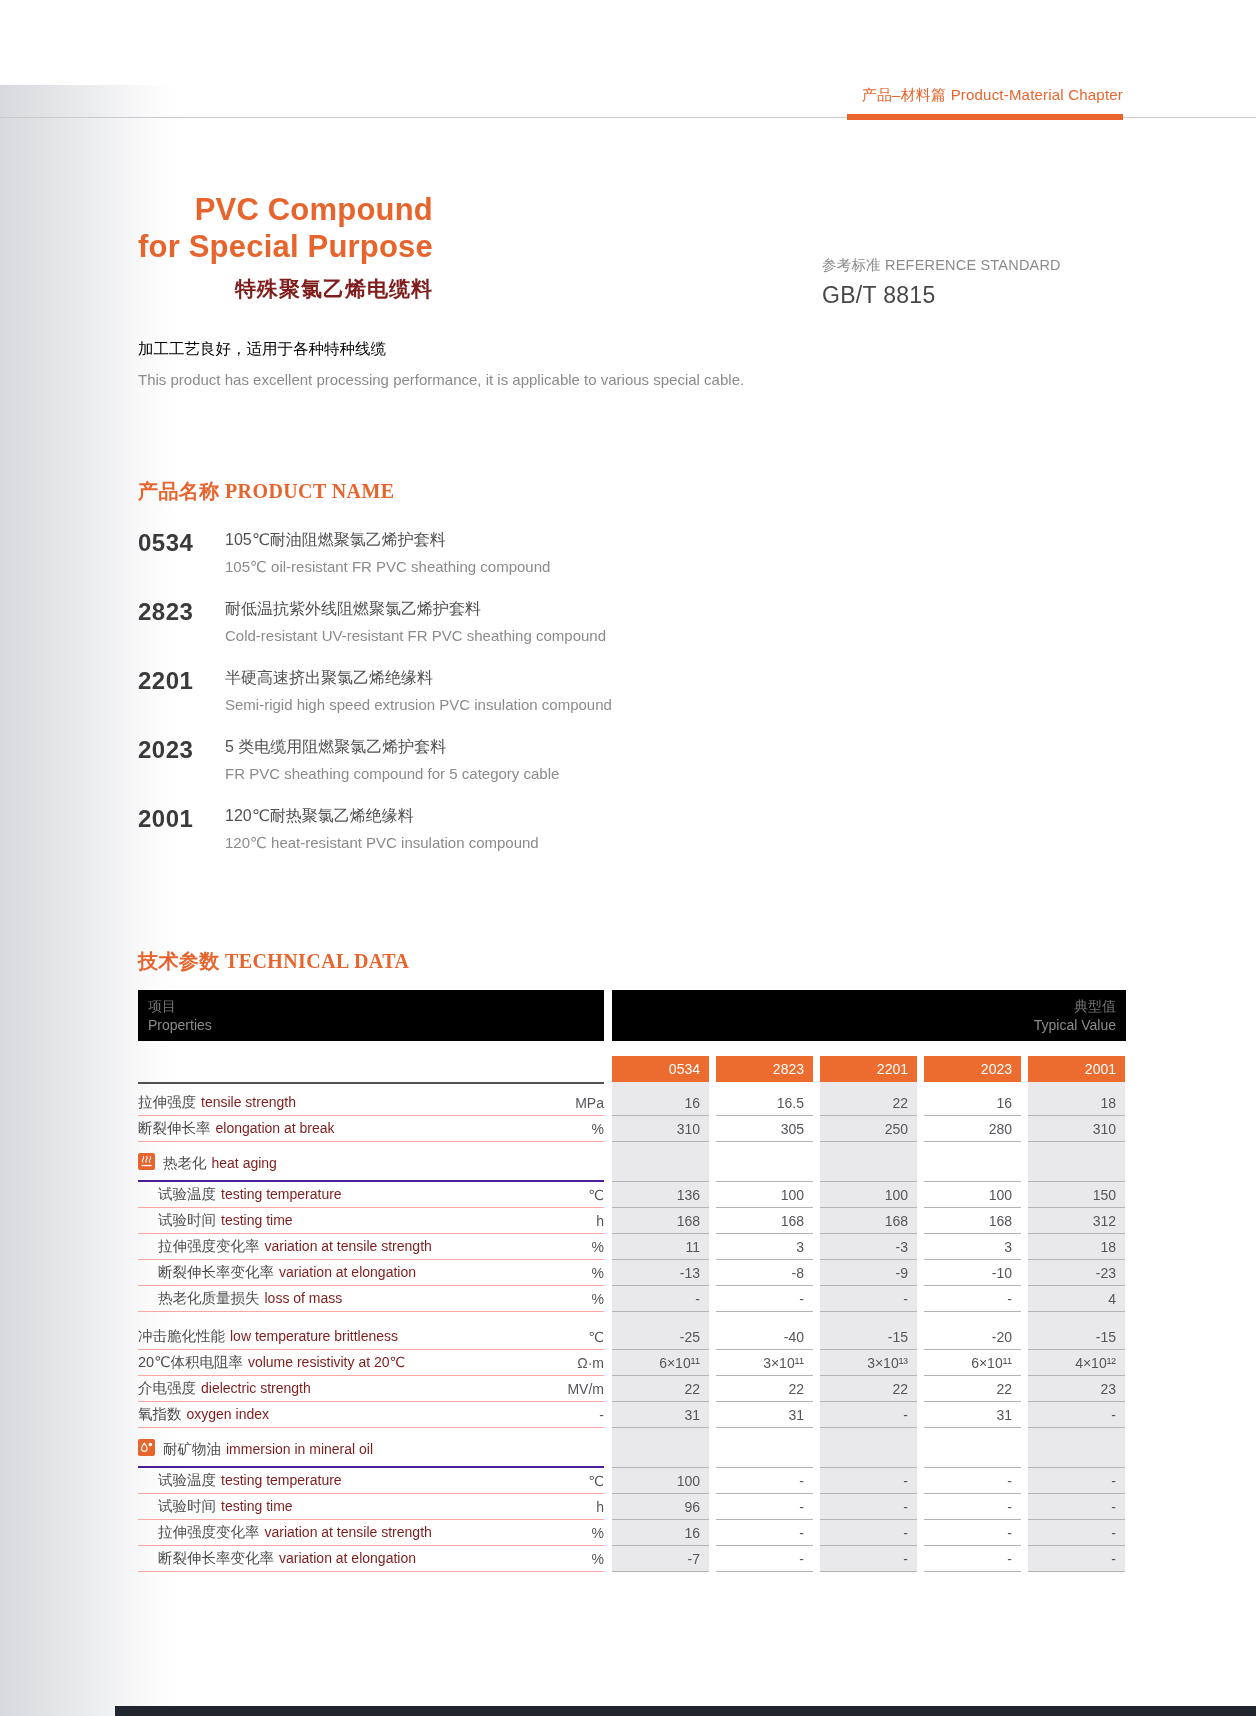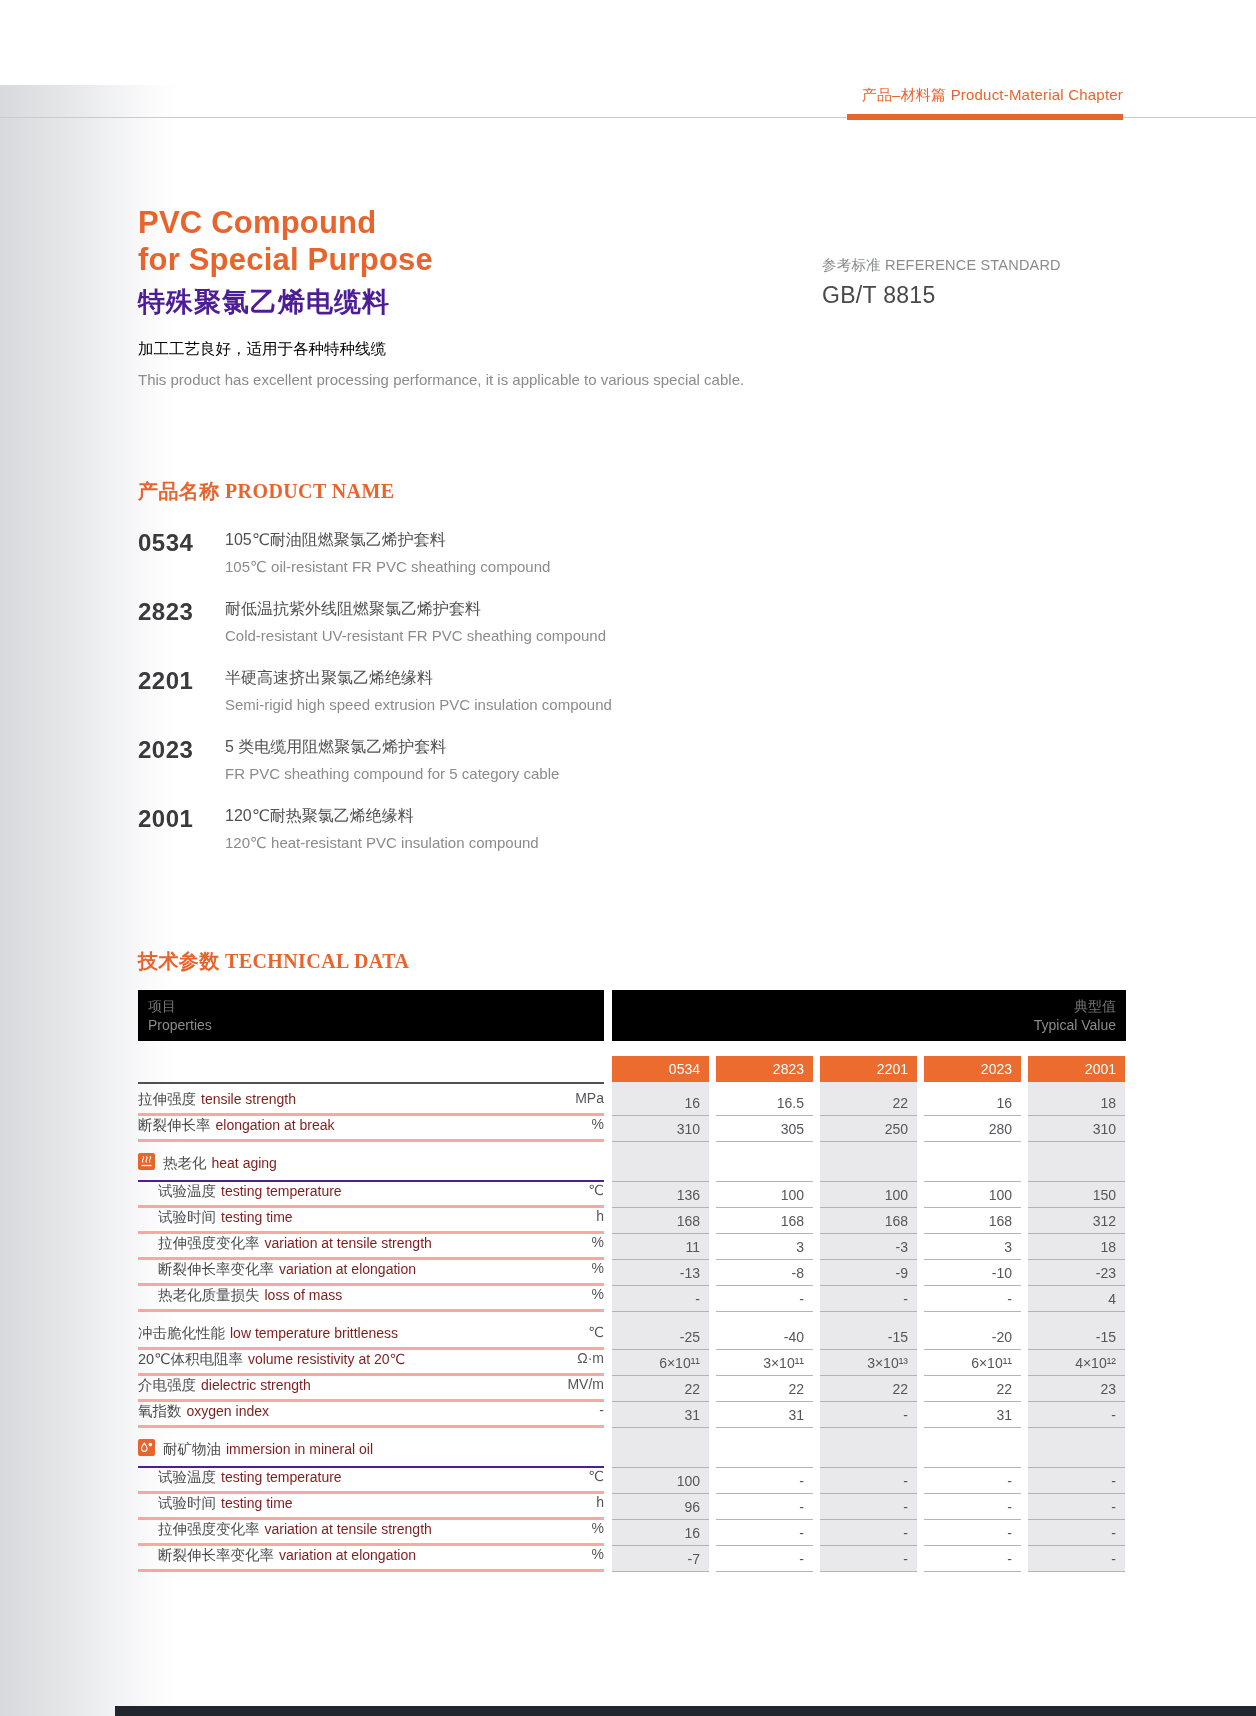--- a/index.html
+++ b/index.html
@@ -14,23 +14,23 @@
   
   .bottom-bar { position:absolute; left:115px; right:0; bottom:0; height:10px; background:#20252e; }
 
   
   .chapter { position:absolute; top:86px; right:133px; font-size:15px; letter-spacing:.2px;
              color:#e8642d; font-weight:500; }
   .rule-gray { position:absolute; left:0; top:117px; width:1256px; height:1px; background:#cbcbcd; }
   .rule-orange { position:absolute; left:847px; top:114px; width:276px; height:6px; background:#e8642d; }
 
   
-  .title-block { position:absolute; left:138px; top:204px; }
+  .title-block { position:absolute; left:138px; top:191px;text-align:right; }
   .title-en { font-size:31px; line-height:37px; color:#e8642d; font-weight:600; letter-spacing:.2px; }
-  .title-zh { margin-top:8px; font-size:27px; line-height:32px; color:#4c1d95; font-weight:700; letter-spacing:1px; }
+  .title-zh { margin-top:8px; font-size:21px; line-height:32px; color:#7f1d1d; font-weight:700; letter-spacing:1px; }
 
   
   .ref-block { position:absolute; left:822px; top:256px; }
   .ref-label { font-size:14.5px; color:#8a8b8d; letter-spacing:.2px; }
   .ref-value { margin-top:7px; font-size:23px; color:#48484a; font-weight:400; letter-spacing:.3px; }
 
   
   .desc { position:absolute; left:138px; top:339px; }
   .desc-zh { font-size:15.5px; color:#000000; }
   .desc-en { margin-top:11px; font-size:15px; color:#8a8b8d; }
@@ -65,22 +65,22 @@
   .tbody { position:relative; }
   .tbody::before { content:""; position:absolute; left:0; top:0; width:466px; height:2px;
                    background:#505052; z-index:3; }
   .stripe { position:absolute; top:0; bottom:0; width:97px; background:#e9e9eb; z-index:0; }
   .stripe.s1 { left:474px; } .stripe.s3 { left:682px; } .stripe.s5 { left:890px; }
 
   .trow { position:relative; display:flex; height:26px; z-index:1; }
   .trow.first { height:34px; padding-top:8px; }
   .trow.gap-above { margin-top:12px; }
   .trow.group { height:40px; }
-  .lu { width:466px; flex:0 0 466px; display:flex; align-items:flex-start;
-        border-bottom:3px solid #fca5a5; }
+  .lu { width:466px; flex:0 0 466px; display:flex; align-items:center;
+        border-bottom:1px solid #fca5a5; }
   .trow.group .lu { border-bottom:2px solid #4c1d95; align-items:flex-end; padding-bottom:7px; }
   .row-label { flex:1; display:flex; align-items:baseline; }
   .row-label.indent { padding-left:20px; }
   .lbl-zh { font-size:14.5px; color:#4b4c4e; }
   .lbl-en { font-size:14px; color:#7f1d1d; margin-left:5px; }
   .row-unit { width:62px; flex:0 0 62px; text-align:right; font-size:14px; color:#55565a; }
   .lu-gap { width:8px; flex:0 0 8px; }
   .vcell { width:97px; flex:0 0 97px; margin-right:7px; border-bottom:1px solid #b3b3b5;
            font-size:14px; color:#55565a; text-align:right; padding-right:9px;
            display:flex; align-items:center; justify-content:flex-end; }

